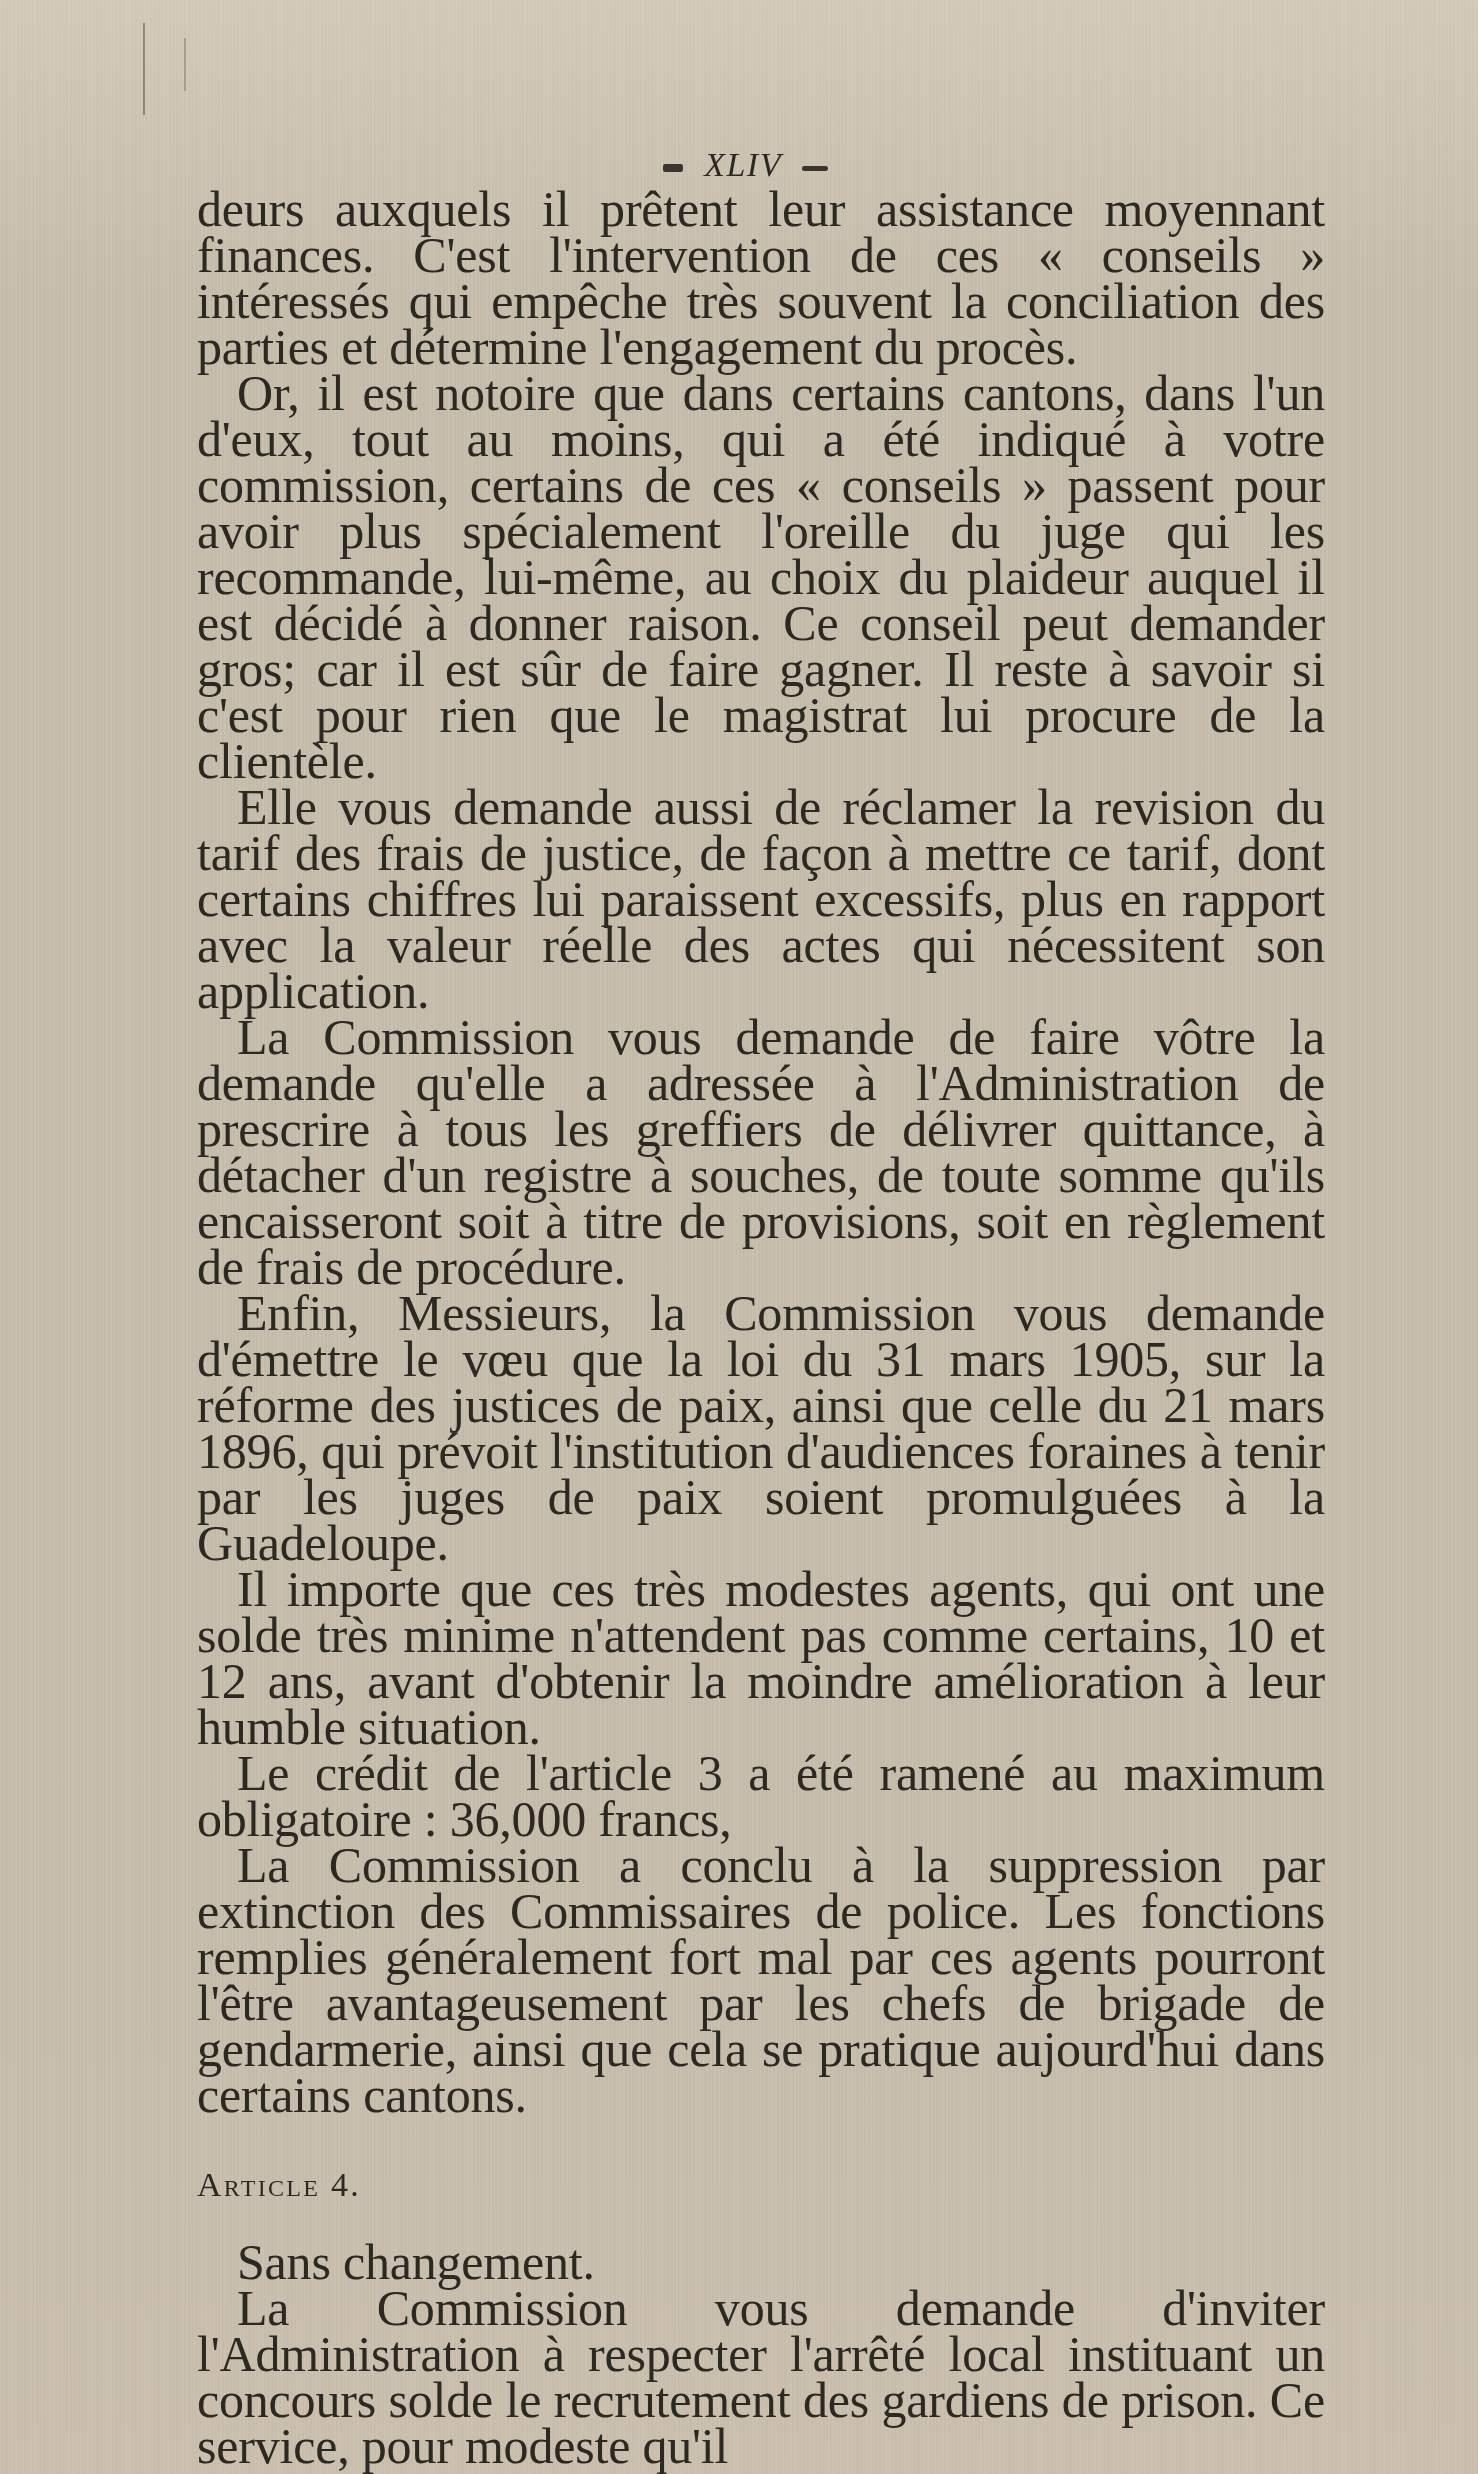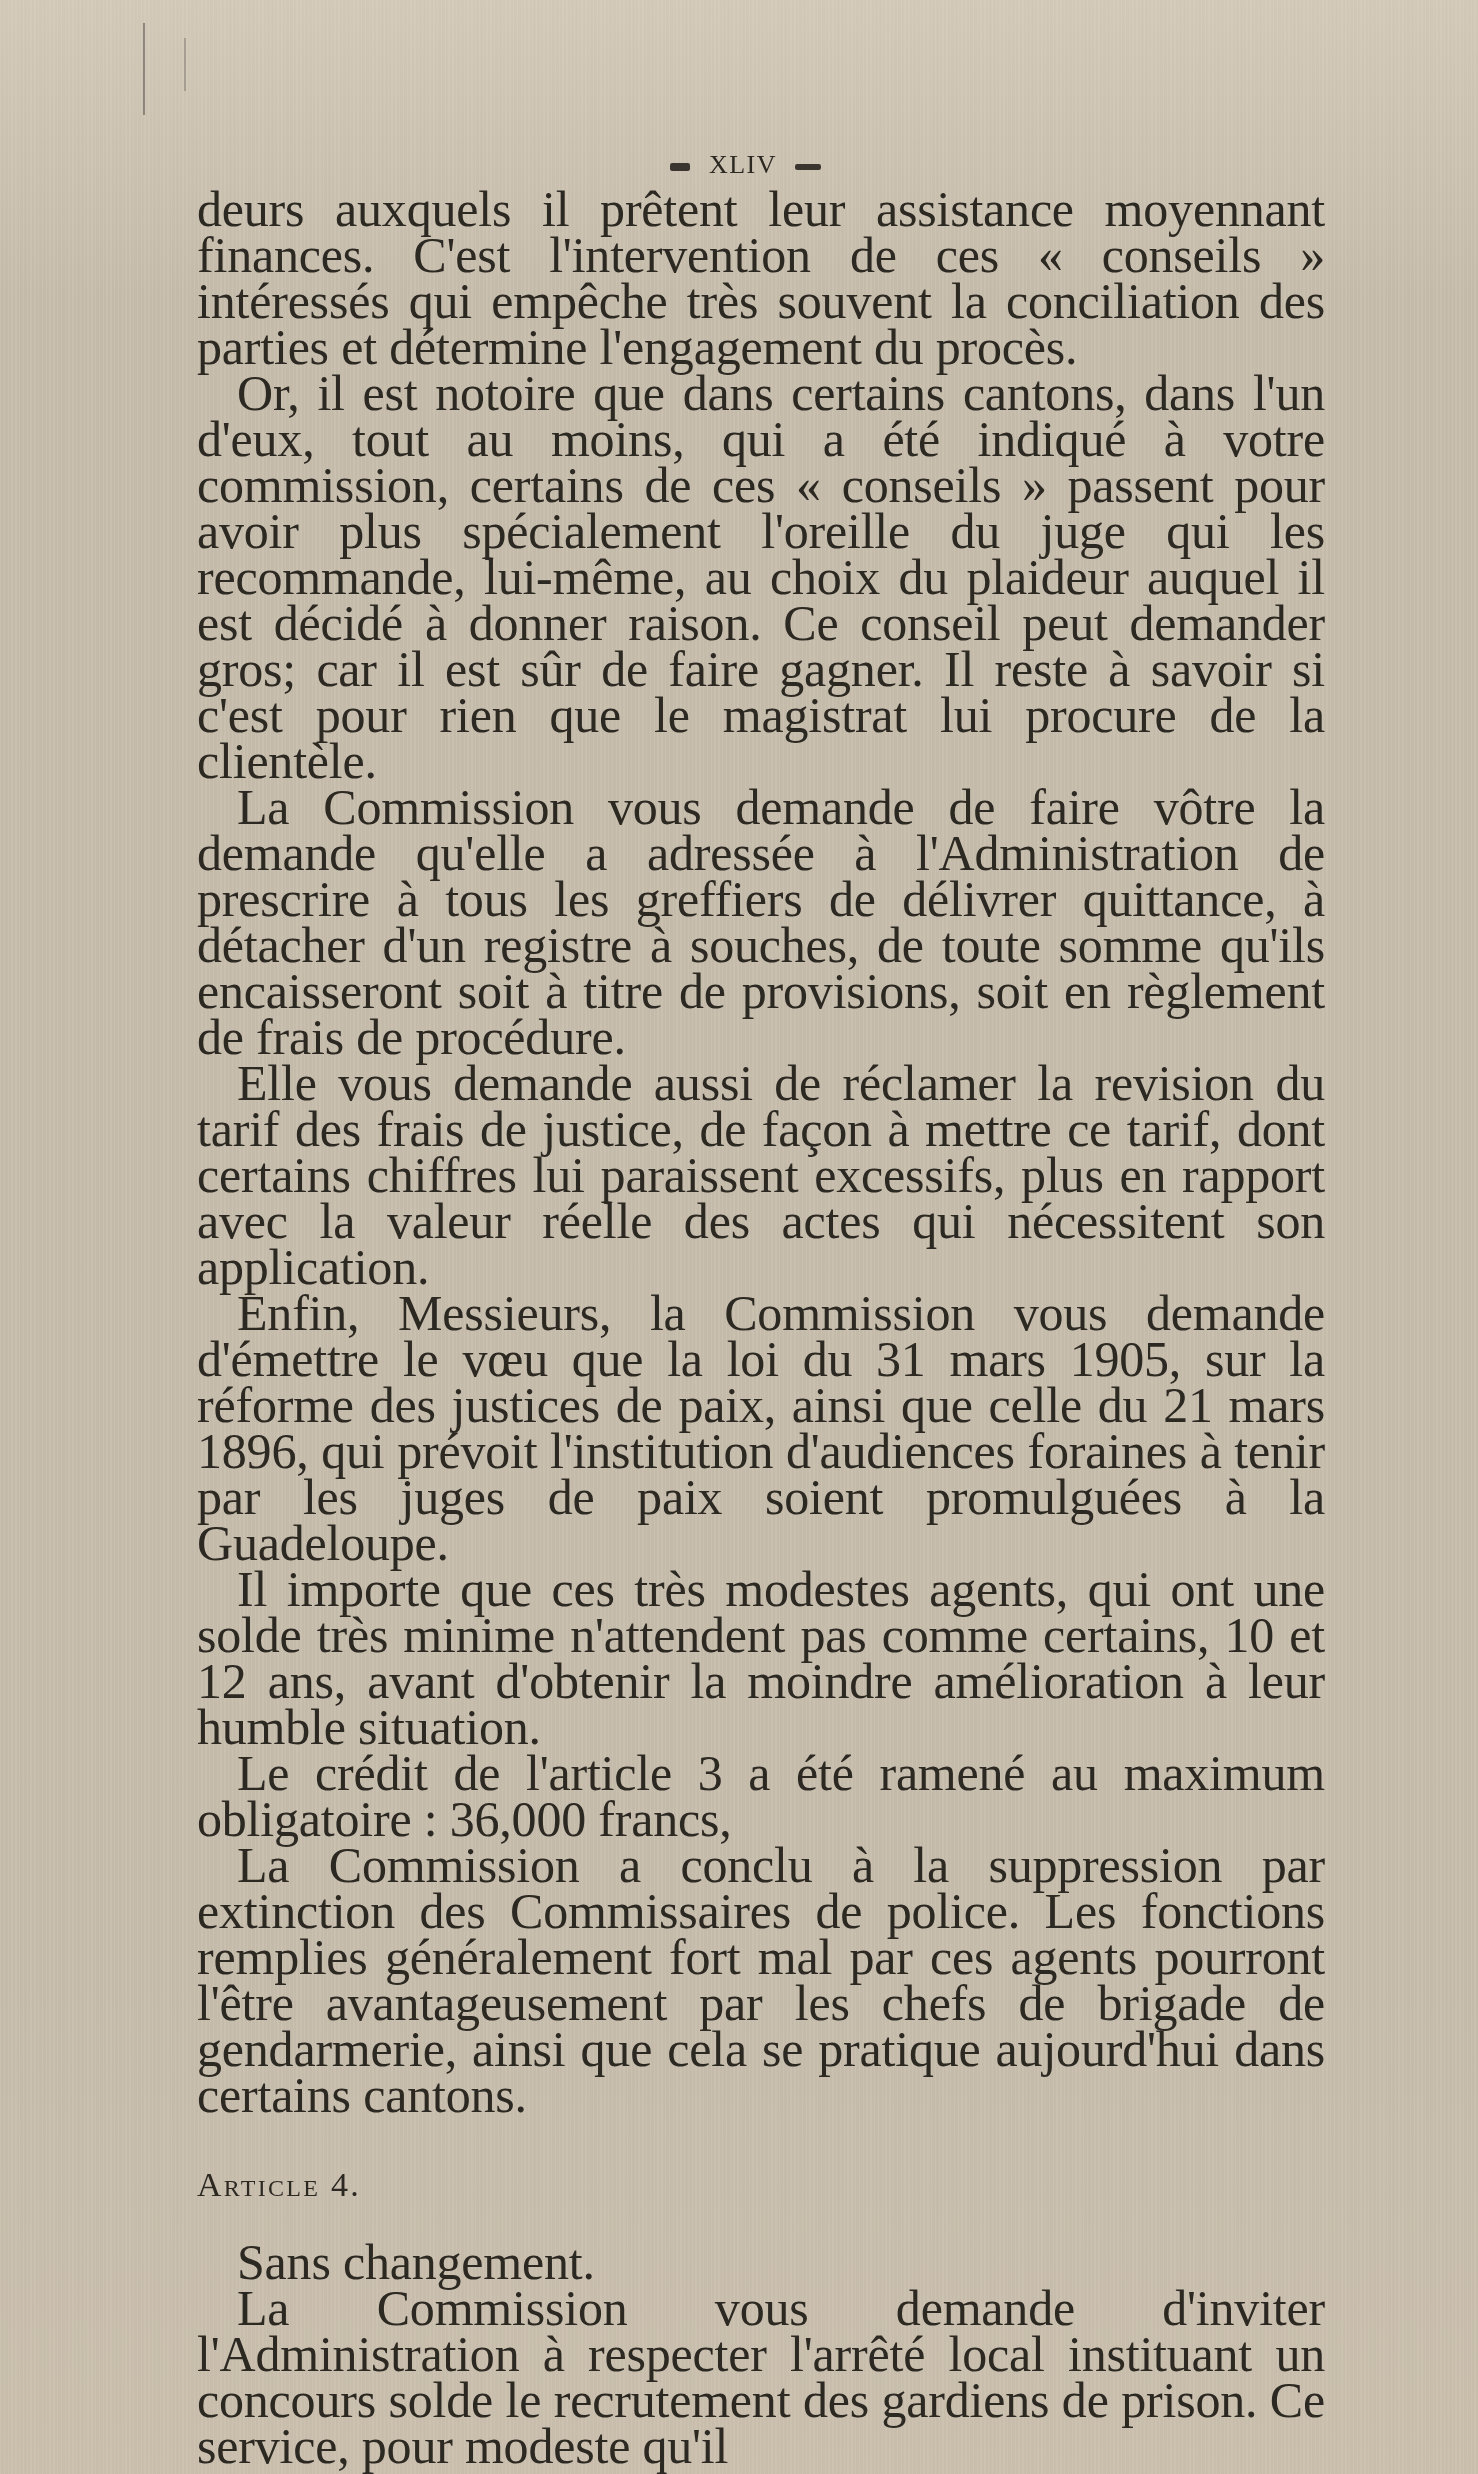--- a/index.html
+++ b/index.html
@@ -31,25 +31,26 @@
     background: rgba(60,55,48,0.45);
   }
   .page {
     position: absolute;
     left: 197px;
     top: 143px;
     width: 1128px;
   }
   .running-head {
     text-align: center;
-    font-size: 26px;
+    font-size: 34px;
     letter-spacing: 1.5px;
     height: 43px;
     line-height: 43px;
     margin-left: -30.5px;
+    font-style: italic;
   }
   .running-head .dash {
     display: inline-block;
     width: 26px;
     height: 5.3px;
     background: #3a352e;
     vertical-align: middle;
     border-radius: 2.3px;
     margin: 0 10.7px;
   }
@@ -89,22 +90,22 @@
 <div class="page">
   <div class="running-head">
     <span class="dash left"></span>
     <span>XLIV</span>
     <span class="dash"></span>
   </div>
 
   <div class="text">
     <p class="noindent">deurs auxquels il prêtent leur assistance moyennant finances. C'est l'intervention de ces « conseils » intéressés qui empêche très souvent la conciliation des parties et détermine l'engagement du procès.</p>
     <p class="indent">Or, il est notoire que dans certains cantons, dans l'un d'eux, tout au moins, qui a été indiqué à votre commission, certains de ces « conseils » passent pour avoir plus spécialement l'oreille du juge qui les recommande, lui-même, au choix du plaideur auquel il est décidé à donner raison. Ce conseil peut demander gros; car il est sûr de faire gagner. Il reste à savoir si c'est pour rien que le magistrat lui procure de la clientèle.</p>
+    <p class="indent">Elle vous demande aussi de réclamer la revision du tarif des frais de justice, de façon à mettre ce tarif, dont certains chiffres lui paraissent excessifs, plus en rapport avec la valeur réelle des actes qui nécessitent son application.</p>
     <p class="indent">La Commission vous demande de faire vôtre la demande qu'elle a adressée à l'Administration de prescrire à tous les greffiers de délivrer quittance, à détacher d'un registre à souches, de toute somme qu'ils encaisseront soit à titre de provisions, soit en règlement de frais de procédure.</p>
-    <p class="indent">Elle vous demande aussi de réclamer la revision du tarif des frais de justice, de façon à mettre ce tarif, dont certains chiffres lui paraissent excessifs, plus en rapport avec la valeur réelle des actes qui nécessitent son application.</p>
     <p class="indent">Enfin, Messieurs, la Commission vous demande d'émettre le vœu que la loi du 31 mars 1905, sur la réforme des justices de paix, ainsi que celle du 21 mars 1896, qui prévoit l'institution d'audiences foraines à tenir par les juges de paix soient promulguées à la Guadeloupe.</p>
     <p class="indent">Il importe que ces très modestes agents, qui ont une solde très minime n'attendent pas comme certains, 10 et 12 ans, avant d'obtenir la moindre amélioration à leur humble situation.</p>
     <p class="indent">Le crédit de l'article 3 a été ramené au maximum obligatoire : 36,000 francs,</p>
     <p class="indent">La Commission a conclu à la suppression par extinction des Commissaires de police. Les fonctions remplies généralement fort mal par ces agents pourront l'être avantageusement par les chefs de brigade de gendarmerie, ainsi que cela se pratique aujourd'hui dans certains cantons.</p>
 
     <div class="heading">Article 4.</div>
 
     <p class="indent">Sans changement.</p>
     <p class="indent">La Commission vous demande d'inviter l'Administration à respecter l'arrêté local instituant un concours solde le recrutement des gardiens de prison. Ce service, pour modeste qu'il</p>
   </div>

